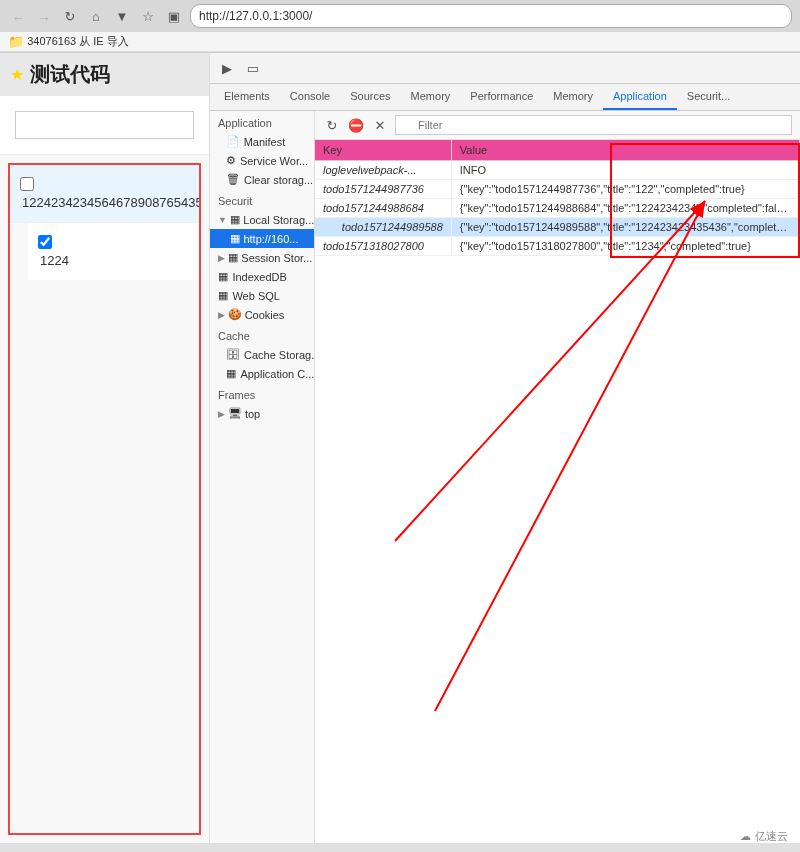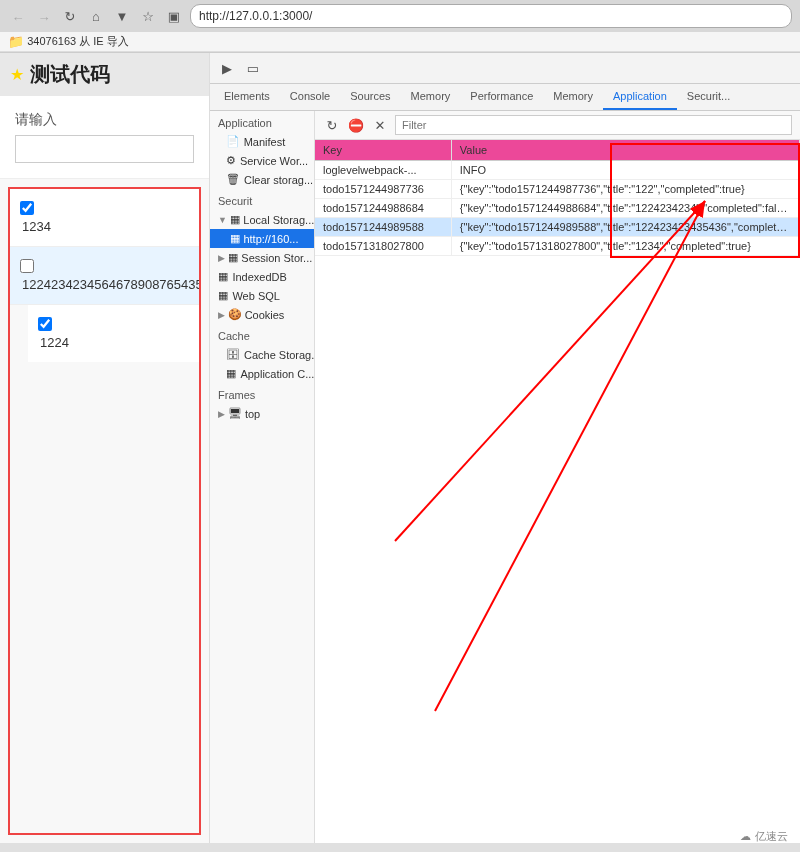--- a/index.html
+++ b/index.html
@@ -52,31 +52,31 @@
     .dt-item { padding: 3px 8px 3px 16px; cursor: pointer; color: #333; display: flex; align-items: center; gap: 4px; white-space: nowrap; overflow: hidden; text-overflow: ellipsis; }
     .dt-item .dt-icon { font-size: 11px; flex-shrink: 0; }
     .dt-tree-item { padding: 3px 8px 3px 8px; cursor: pointer; color: #333; display: flex; align-items: center; gap: 3px; white-space: nowrap; overflow: hidden; }
     .dt-tree-item.active { background: #1a73e8; color: white; }
     .dt-expand { font-size: 9px; color: #888; }
 
     
     .devtools-main { flex: 1; display: flex; flex-direction: column; overflow: hidden; }
     .devtools-toolbar { display: flex; align-items: center; padding: 4px 8px; gap: 6px; border-bottom: 1px solid #ddd; background: #f8f8f8; }
     .dt-toolbar-btn { width: 18px; height: 18px; display: flex; align-items: center; justify-content: center; cursor: pointer; color: #555; font-size: 13px; }
-    .dt-filter { flex: 1; height: 20px; border: 1px solid #ccc; padding: 0 6px; font-size: 11px; background: white; }
+    .dt-filter { flex: 1; height: 20px; border: 1px solid #ccc; padding: 0 22px; font-size: 11px; background: white; }
 
     
     .dt-table { flex: 1; overflow: auto; }
     table { width: 100%; border-collapse: collapse; font-size: 11px; }
     thead tr { background: #ec4899; border-bottom: 1px solid #ccc; }
     thead th { padding: 4px 8px; text-align: left; font-weight: normal; color: #333; border-right: 1px solid #ddd; user-select: none; }
     tbody tr { border-bottom: 1px solid #eee; }
-    tbody tr.selected { background: #cce5ff; }
+    tbody tr.selected { background: #cce5ff; text-align: right; }
     tbody td { padding: 3px 8px; color: #333; border-right: 1px solid #eee; white-space: nowrap; overflow: hidden; max-width: 200px; text-overflow: ellipsis; }
-    tbody td.key-col { max-width: 130px; }
+    tbody td.key-col { max-width: 130px; font-style: italic; }
     tbody td.value-col { max-width: 300px; }
 
     
     .devtools-main-wrapper { position: relative; flex: 1; display: flex; flex-direction: column; overflow: hidden; }
 
     
     .watermark { position: fixed; bottom: 8px; right: 12px; font-size: 11px; color: #888; display: flex; align-items: center; gap: 4px; }
 
     
     .left-header { display: flex; align-items: center; padding: 8px 10px; background: #e8e8e8; }
@@ -119,32 +119,25 @@
   <div class="main-window" style="position:relative;">
 
     <div class="left-panel">
 
       <div class="left-header">
         <span class="icon-star">★</span>
         <span class="title">测试代码</span>
       </div>
 
       <div class="input-area">
-        <div class="input-label">请输入</div>
         <input class="text-input" type="text" style="">
       </div>
 
       <div class="todo-list">
 
-        <div class="todo-item">
-          <div class="todo-checkbox-row">
-            <input type="checkbox" class="todo-checkbox" checked="" style="">
-          </div>
-          <span class="todo-text">1234</span>
-        </div>
 
         <div class="todo-item" style="background:#e8f4ff;">
           <div class="todo-checkbox-row">
             <input type="checkbox" class="todo-checkbox" style="">
           </div>
           <span class="todo-text">1224234234564678908765435678</span>
         </div>
 
 
         <div class="todo-item">

